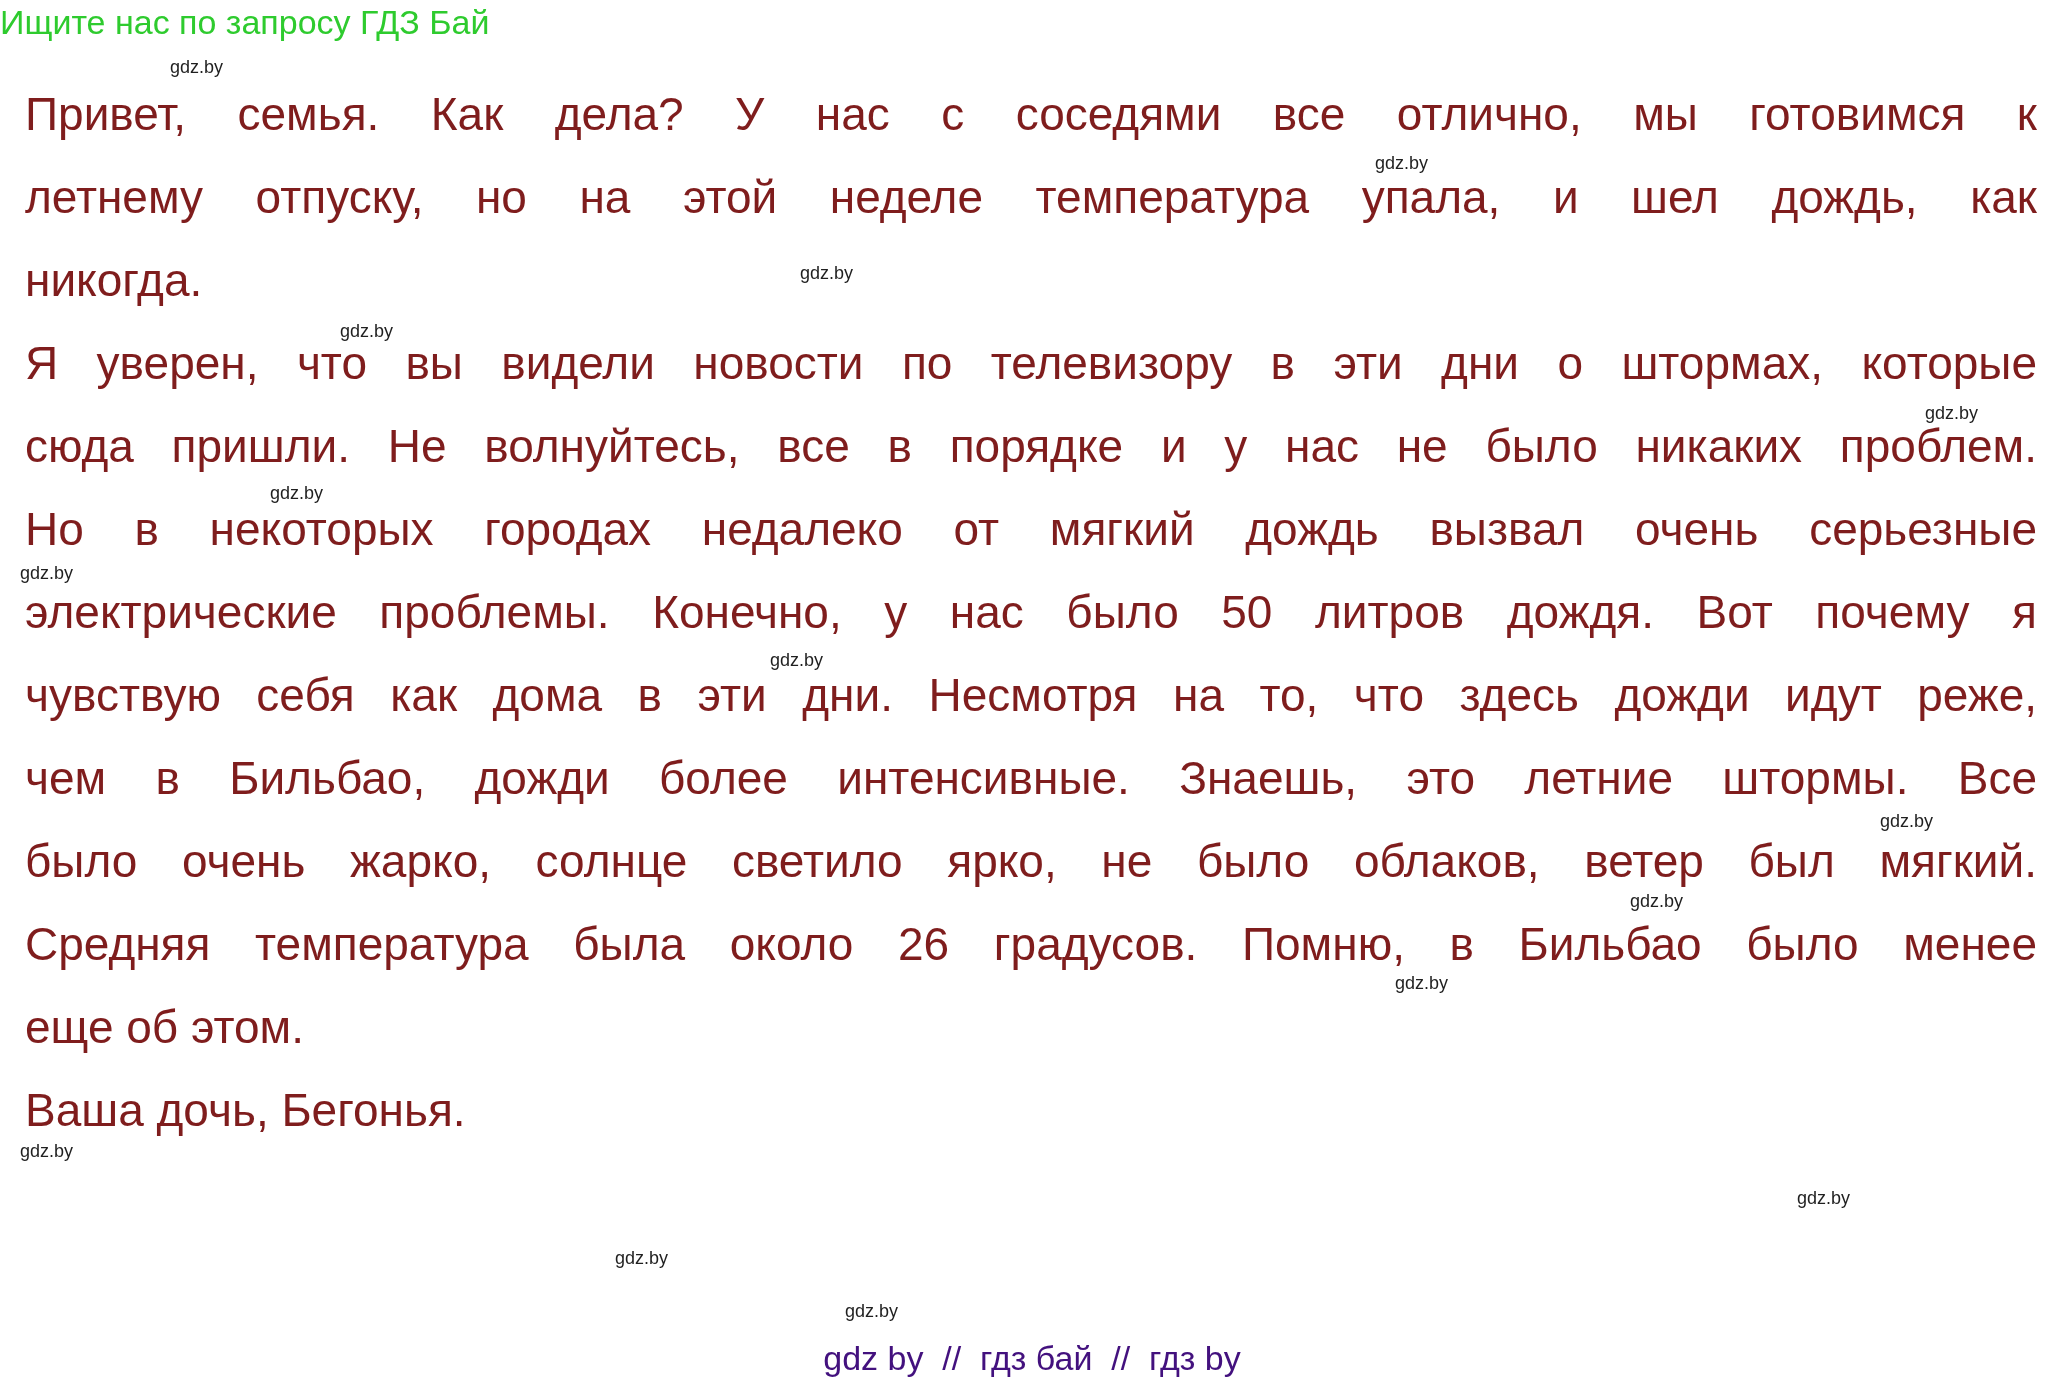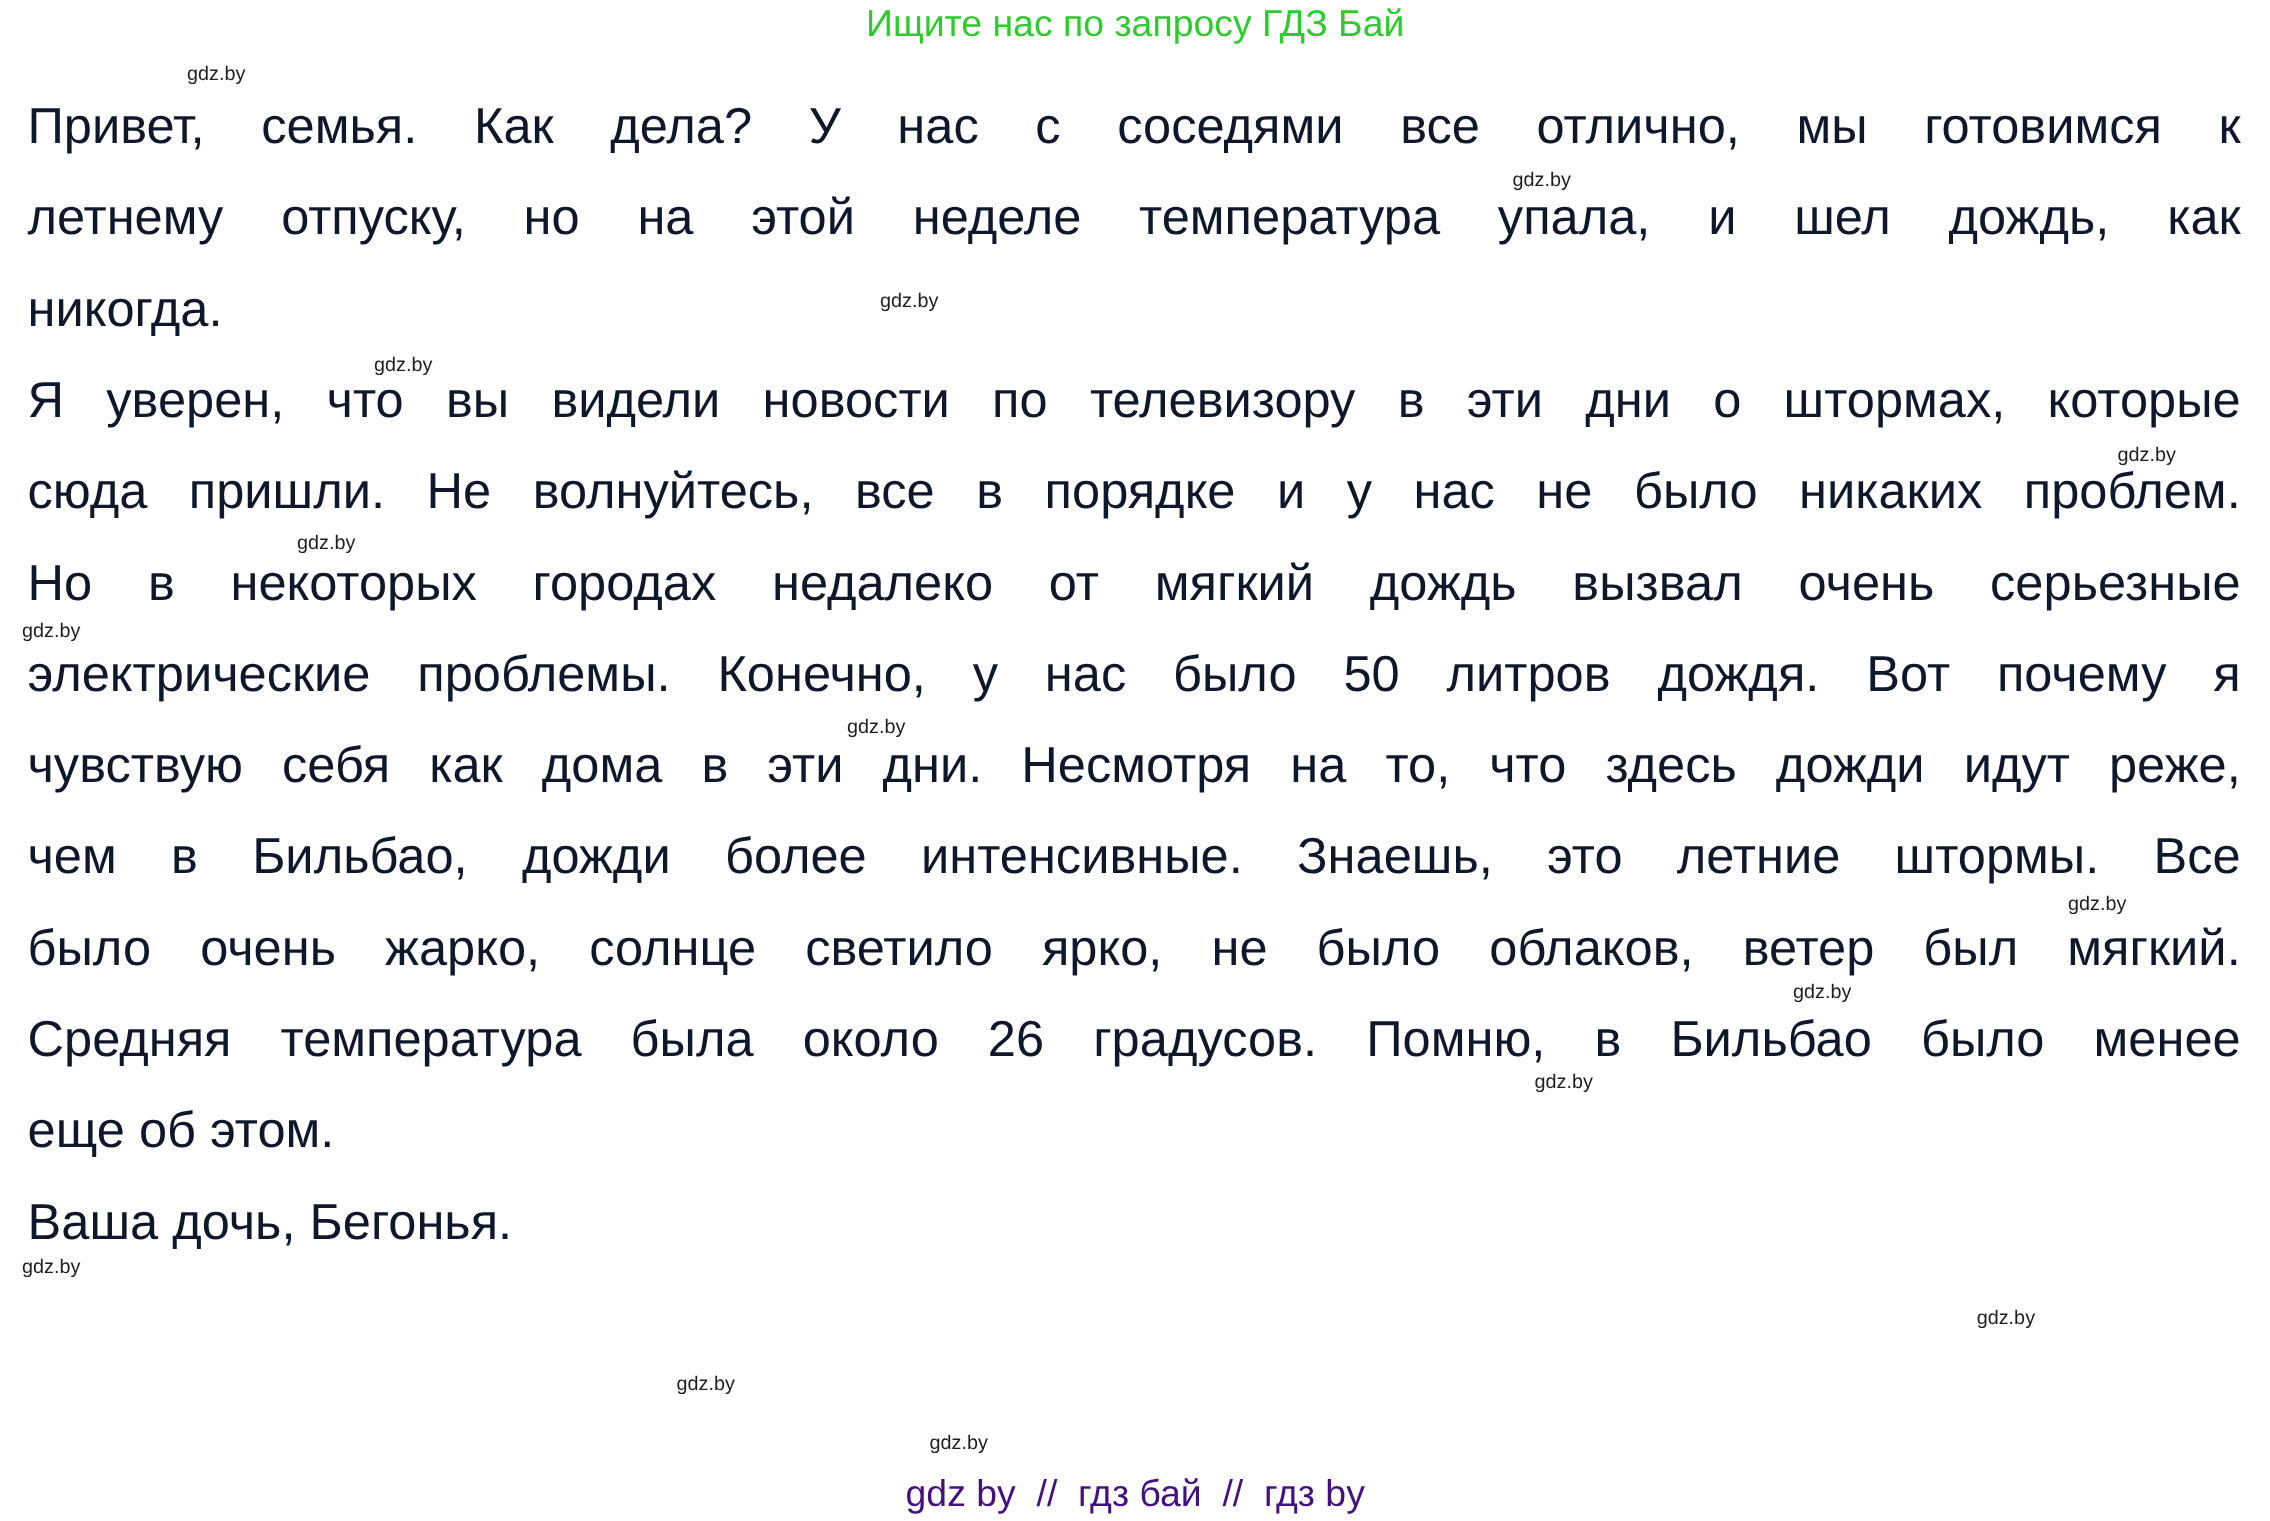--- a/index.html
+++ b/index.html
@@ -12,36 +12,36 @@
     width: 2064px;
     height: 1383px;
     overflow: hidden;
     font-family: "Liberation Sans", sans-serif;
   }
   .title {
     position: absolute;
     top: 0;
     left: 0;
     width: 100%;
-    text-align: center;
+    text-align: left;
     font-size: 34px;
     line-height: 44px;
     color: #2ECB2E;
   }
   #letter {
     position: absolute;
     left: 25px;
     top: 73px;
     width: 2012px;
   }
   .line {
     height: 83px;
     line-height: 83px;
     font-size: 46px;
-    color: #0f172a;
+    color: #7f1d1d;
   }
   .line.j {
     text-align: justify;
     text-align-last: justify;
   }
   .wm {
     position: absolute;
     font-size: 18px;
     line-height: 30px;
     color: #1f1f1f;

